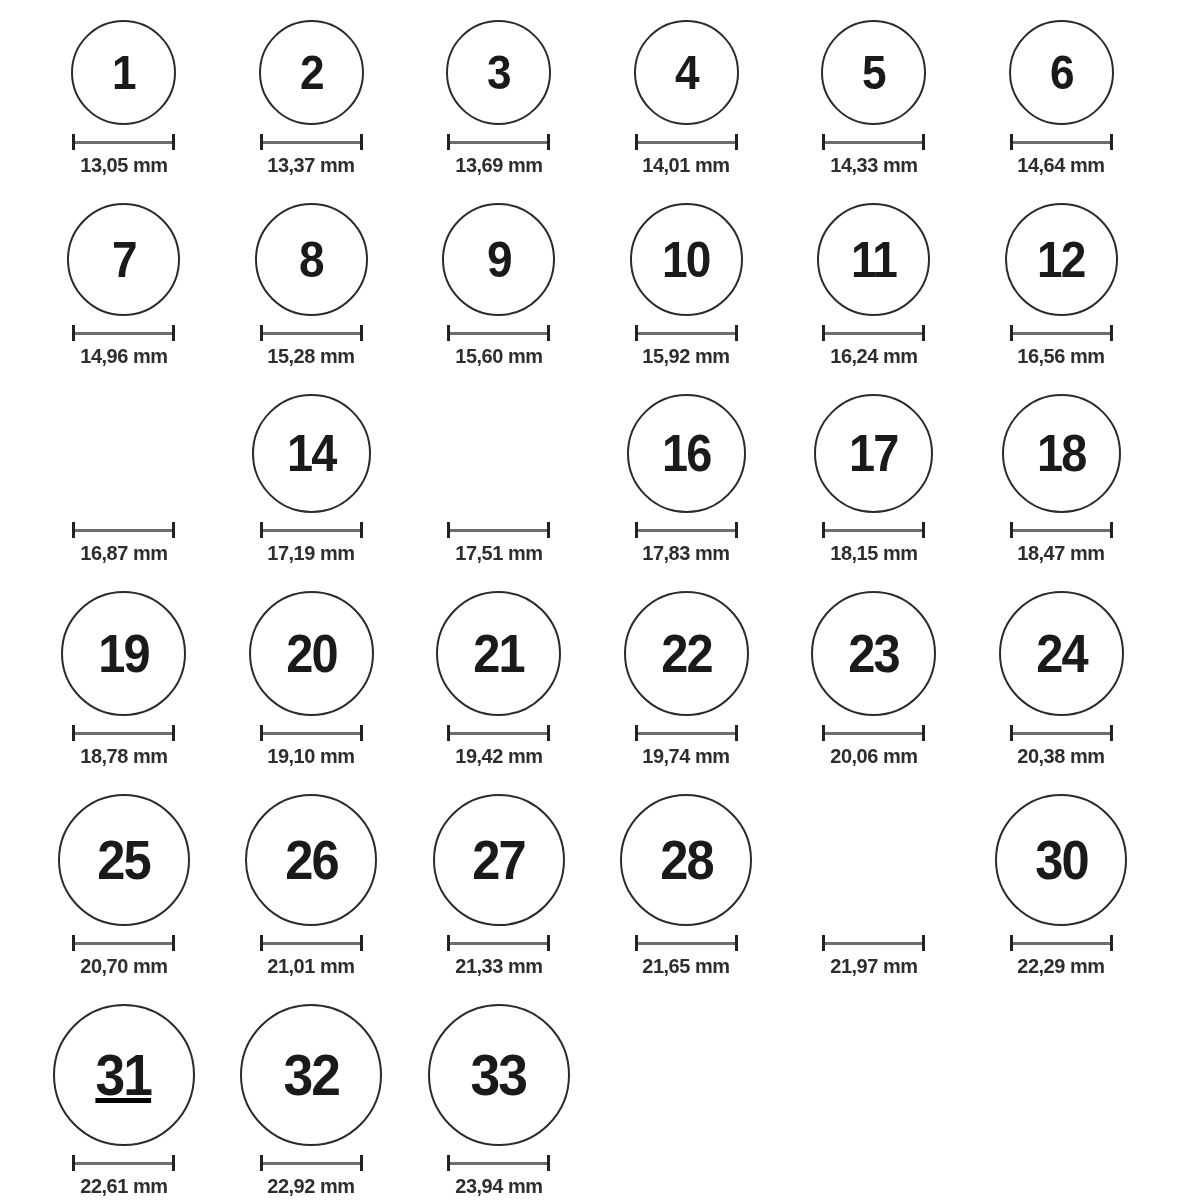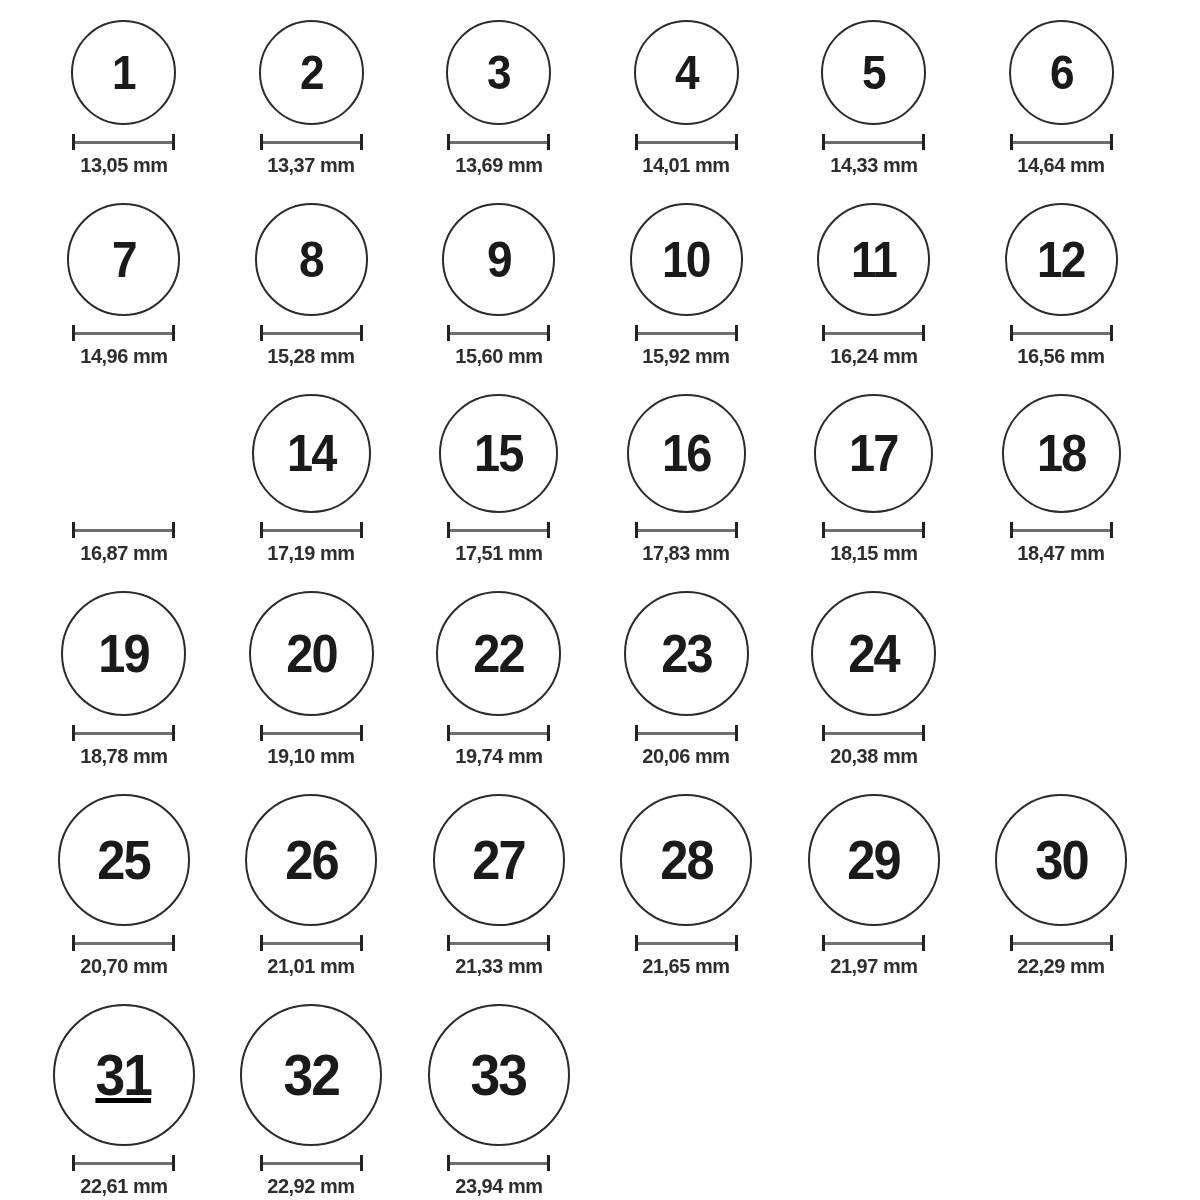--- a/index.html
+++ b/index.html
@@ -235,23 +235,20 @@
     </div>
     <div class="dimline">
       <span class="tick"></span>
       <span class="rule"></span>
       <span class="tick"></span>
     </div>
     <div class="label">17,19 mm</div>
   </div>
 
   <div class="cell">
-    <div class="circle" style="width: 119px; height: 119px;">
-      <span class="num" style="font-size: 51px;">15</span>
-    </div>
     <div class="dimline">
       <span class="tick"></span>
       <span class="rule"></span>
       <span class="tick"></span>
     </div>
     <div class="label">17,51 mm</div>
   </div>
 
   <div class="cell">
     <div class="circle" style="width: 119px; height: 119px;">
@@ -307,20 +304,31 @@
       <span class="num" style="font-size: 53px;">20</span>
     </div>
     <div class="dimline">
       <span class="tick"></span>
       <span class="rule"></span>
       <span class="tick"></span>
     </div>
     <div class="label">19,10 mm</div>
   </div>
 
+  <div class="cell">
+    <div class="circle" style="width: 125px; height: 125px;">
+      <span class="num" style="font-size: 53px;">21</span>
+    </div>
+    <div class="dimline">
+      <span class="tick"></span>
+      <span class="rule"></span>
+      <span class="tick"></span>
+    </div>
+    <div class="label">19,42 mm</div>
+  </div>
 
   <div class="cell">
     <div class="circle" style="width: 125px; height: 125px;">
       <span class="num" style="font-size: 53px;">22</span>
     </div>
     <div class="dimline">
       <span class="tick"></span>
       <span class="rule"></span>
       <span class="tick"></span>
     </div>
@@ -394,23 +402,20 @@
     </div>
     <div class="dimline">
       <span class="tick"></span>
       <span class="rule"></span>
       <span class="tick"></span>
     </div>
     <div class="label">21,65 mm</div>
   </div>
 
   <div class="cell">
-    <div class="circle" style="width: 132px; height: 132px;">
-      <span class="num" style="font-size: 55px;">29</span>
-    </div>
     <div class="dimline">
       <span class="tick"></span>
       <span class="rule"></span>
       <span class="tick"></span>
     </div>
     <div class="label">21,97 mm</div>
   </div>
 
   <div class="cell">
     <div class="circle" style="width: 132px; height: 132px;">

